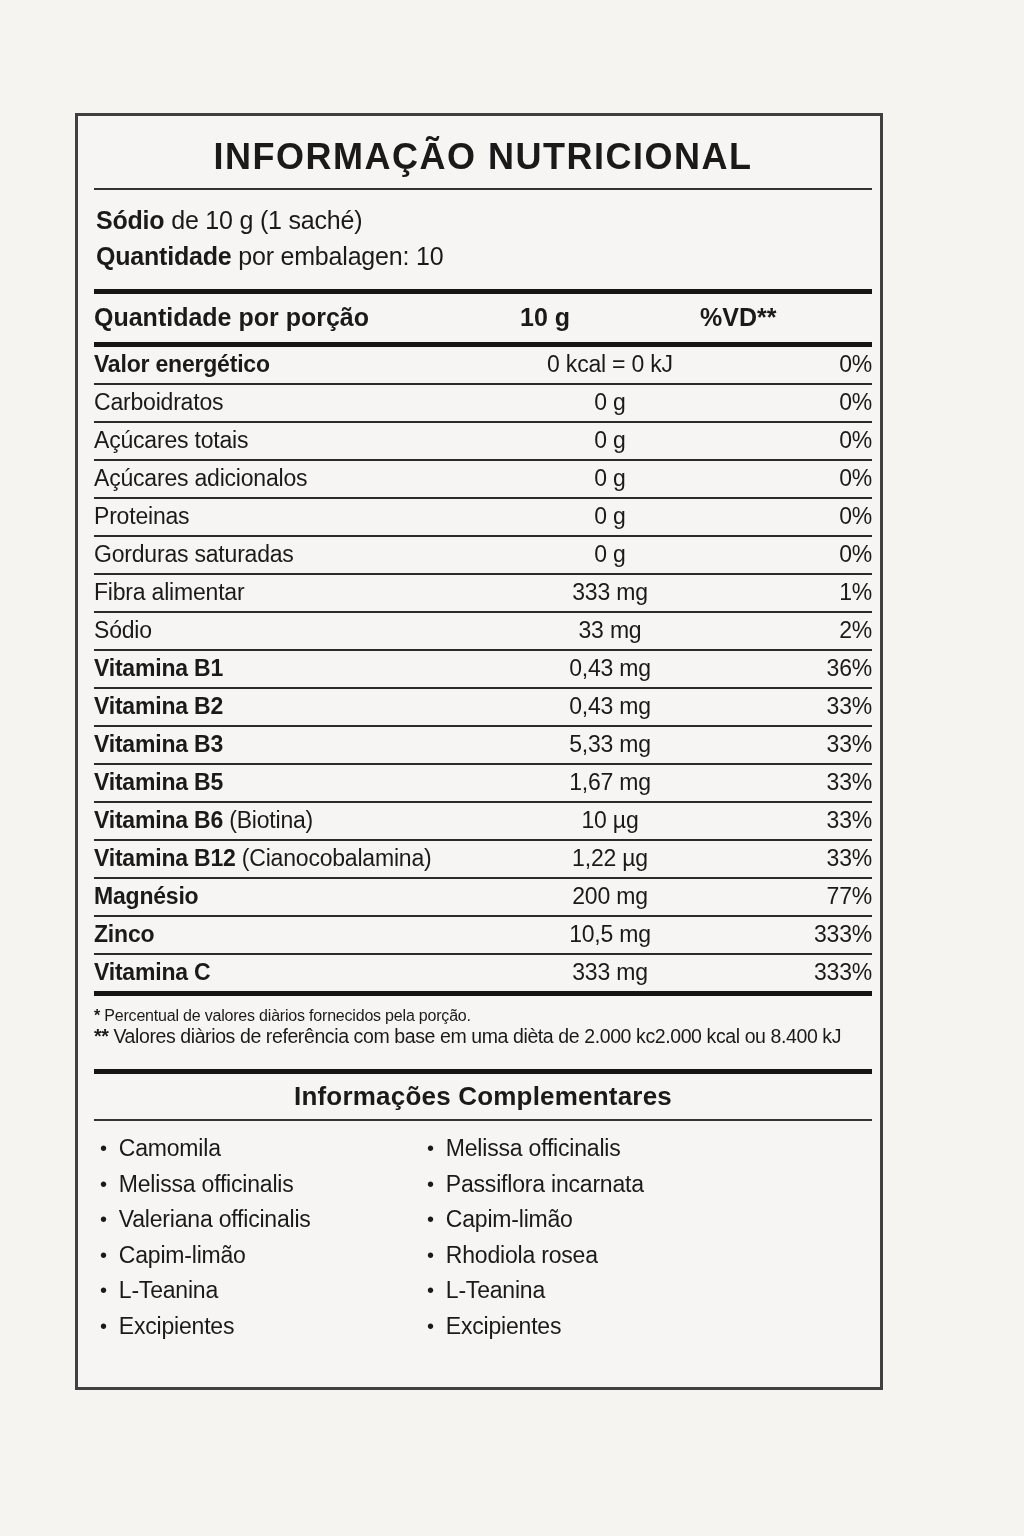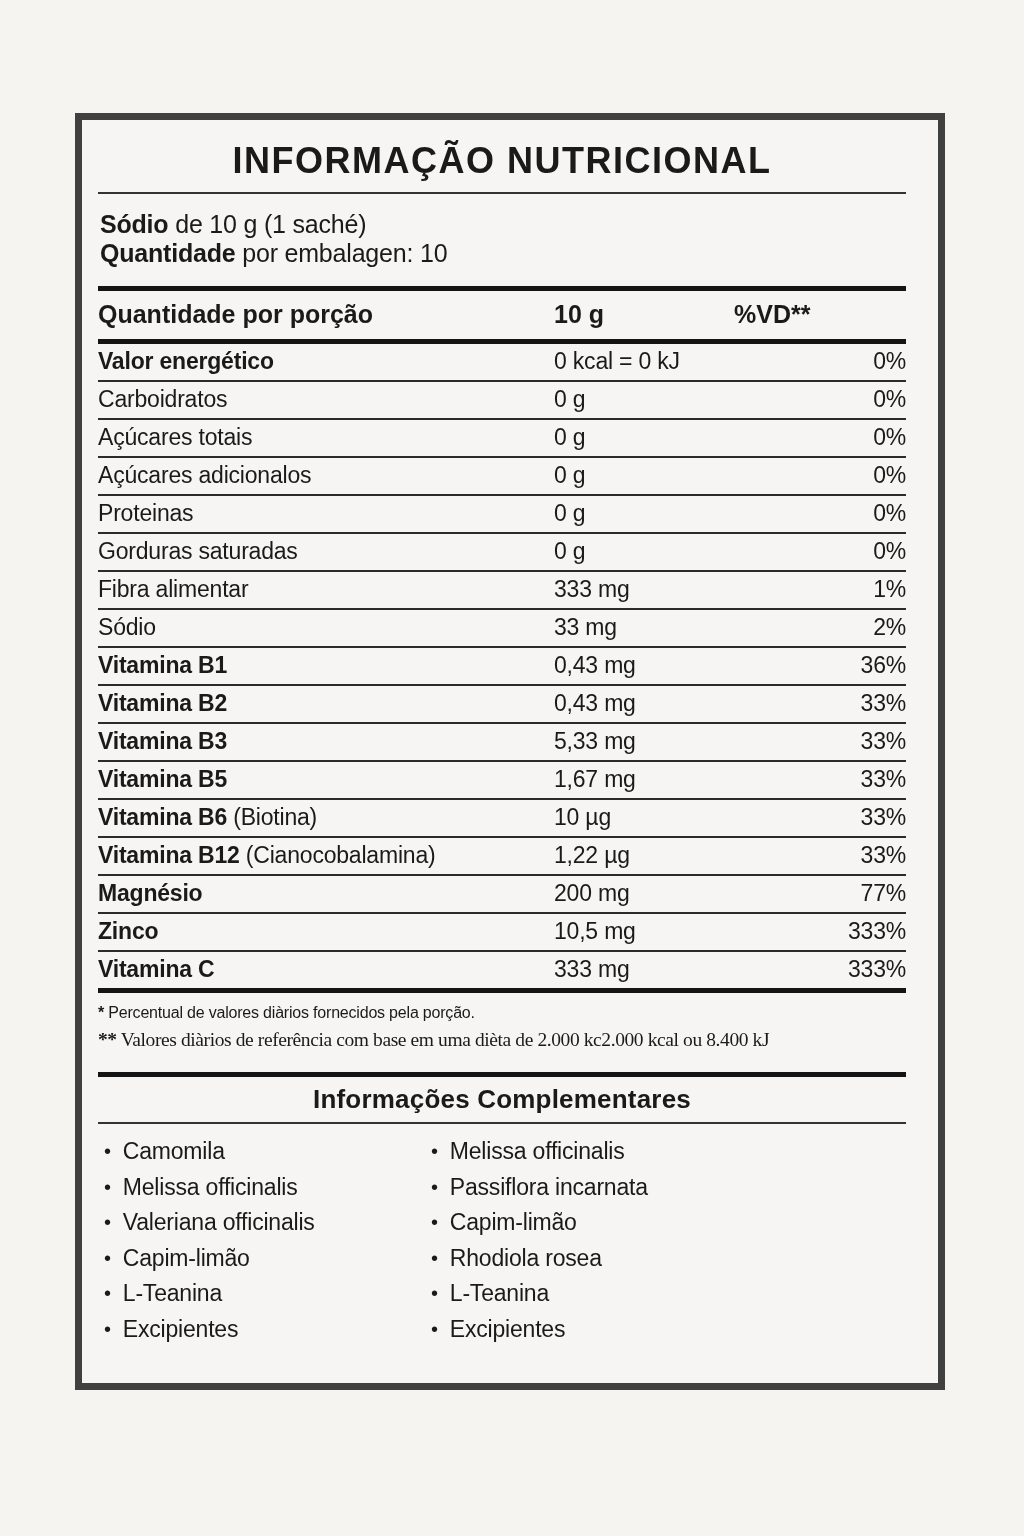--- a/index.html
+++ b/index.html
@@ -7,62 +7,62 @@
   body {
     background:#f5f4f1;
     color:#1a1a1a;
     font-family:"Liberation Sans", sans-serif;
     position:relative;
     -webkit-font-smoothing:antialiased;
   }
   .panel {
     position:absolute;
     left:75px; top:113px;
-    width:870px; height:1277px;
-    border:7px solid #404040;
+    width:808px; height:1277px;
+    border:3px solid #404040;
     background:#f6f5f3;
-    padding:18px 32px 0 16px;
+    padding:18px 8px 0 16px;
   }
   .title {
     text-align:center;
     font-weight:bold;
     font-size:36px;
     letter-spacing:1.5px;
     margin-top:2px;
   }
   .rule-thin  { border:none; border-top:2px solid #333; margin-top:10px; }
   .rule-thick { border:none; border-top:5px solid #151515; }
   .b { font-weight:bold; }
   .info-line { font-size:25px; margin:16px 0 0 2px; letter-spacing:-0.2px; }
-  .info-line + .info-line { margin-top:0; }
+  .info-line + .info-line { margin-top:7px; }
   .top-rules { margin-top:18px; }
 
   table.nut-table { width:100%; border-collapse:collapse; table-layout:fixed; }
   table.nut-table th, table.nut-table td { vertical-align:middle;margin-top:16px; }
   table.nut-table thead th {
     border-bottom:5px solid #151515;
     font-size:25px;
     padding:9px 0 10px 0;
     text-align:left;
   }
-  th.h-amt, td.c-amt { width:180px; text-align:left; }
+  th.h-amt, td.c-amt { width:180px; text-align:center; }
   th.h-dv,  td.c-dv  { width:172px; text-align:right; }
   table.nut-table tbody td {
     border-bottom:2px solid #2b2b2b;
     font-size:23px;
     padding:4px 0 5px 0;
     letter-spacing:-0.2px;
     white-space:nowrap;
     overflow:hidden;
   }
   table.nut-table tbody tr:last-child td { border-bottom:none; }
   td.c-name { padding-left:2px; }
 
   .footnote-1 { font-size:16px; margin-top:11px; letter-spacing:-0.2px; }
-  .footnote-2 { font-size:19.5px; margin-top:7px; letter-spacing:-0.4px; white-space:nowrap;font-family:Liberation Serif, serif; }
+  .footnote-2 { font-size:19.5px; letter-spacing:-0.4px; white-space:nowrap; }
   .comp-rule { margin-top:21px; }
   .comp-title { text-align:center; font-weight:bold; font-size:26px; margin-top:7px; letter-spacing:0.2px; }
   .comp-title-rule { margin-top:7px; border-top-width:2.5px; }
 
   .comp-columns { display:flex; margin-top:14px; }
   .comp-col { list-style:none; }
   .comp-col.left  { width:327px; margin-left:6px; }
   .comp-col.right { flex:1; }
   .comp-col li {
     display:flex; align-items:baseline;

